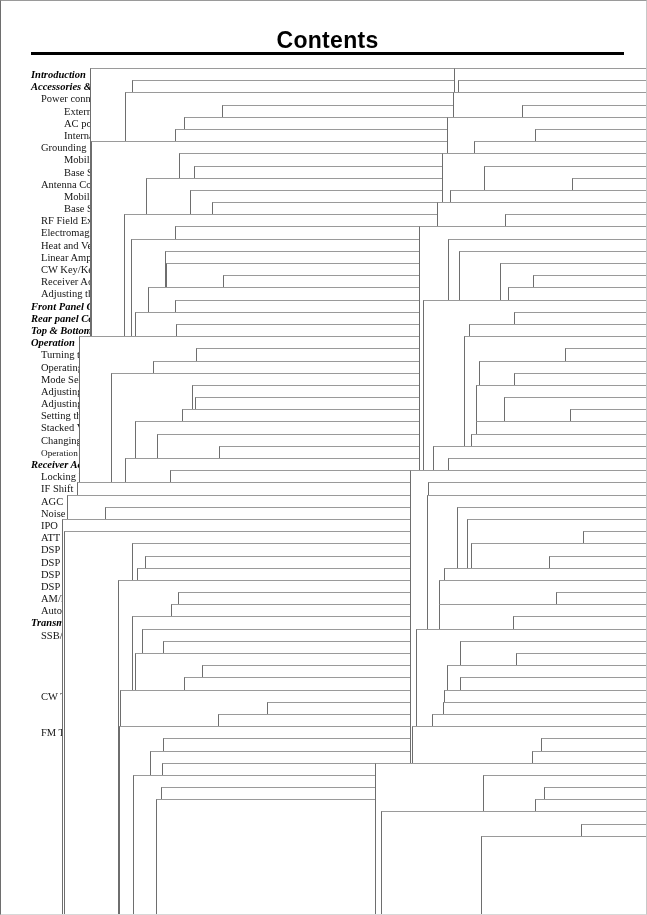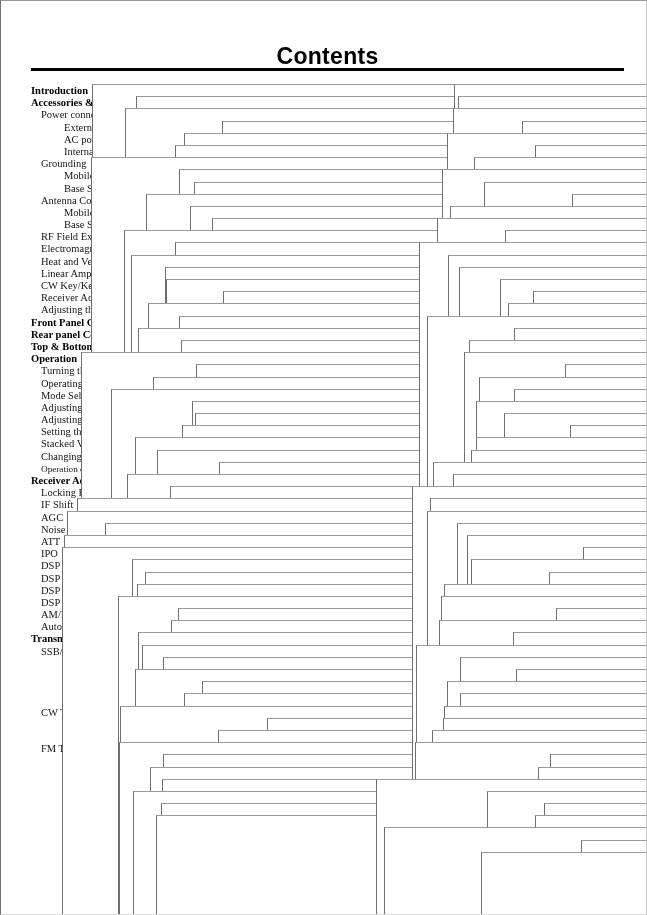--- a/index.html
+++ b/index.html
@@ -6,29 +6,29 @@
   .page{
     position:relative;width:647px;height:915px;box-sizing:border-box;
     background:#ffffff;margin:0;overflow:hidden;
     border-left:1px solid #6e6e6e;border-top:1px solid #9a9a9a;
     border-right:1px solid #c8c8c8;border-bottom:1px solid #d8d8d8;
     font-family:"Liberation Serif", serif;color:#111;
   }
   .header{margin:26px 22px 0 30px;text-align:center;border-bottom:3px solid #000;}
   .title{
     font-family:"Liberation Sans", sans-serif;font-weight:bold;font-size:23px;
-    letter-spacing:0.3px;display:inline-block;margin-bottom:-2px;color:#000;margin-top:16px;
+    letter-spacing:0.3px;display:inline-block;margin-bottom:-2px;color:#000;
   }
   .toc{display:flex;gap:20px;margin:13px 25px 0 30px;}
   .col{flex:1 1 0;min-width:0;}
   .row{
     display:flex;align-items:baseline;height:12.2px;line-height:12.2px;
     font-size:10.5px;white-space:nowrap;color:#141414;
   }
-  .lvl0{font-weight:bold;color:#000;}
+  .lvl0{font-weight:bold;color:#000;font-style:italic;}
   .lvl1{padding-left:10px;}
   .lvl2{padding-left:33px;}
   .lvl3{padding-left:46px;}
   .size-s{font-size:9.2px;}
   .size-xs{font-size:8.2px;}
   .row .label{flex:0 0 auto;}
   .row .dots{flex:1 1 auto;overflow:hidden;margin:0 2px;}
   .dots::before{
     content:"........................................................................................................................";
     letter-spacing:2px;color:#2a2a2a;font-weight:normal;font-size:10.5px;
@@ -228,26 +228,26 @@
           <span class="label">AGC</span>
           <span class="dots"></span>
           <span class="page">25</span>
         </div>
         <div class="row lvl1">
           <span class="label">Noise Blanker</span>
           <span class="dots"></span>
           <span class="page">26</span>
         </div>
         <div class="row lvl1">
+          <span class="label">IPO</span>
+          <span class="dots"></span>
+          <span class="page">26</span>
+        </div>
+        <div class="row lvl1">
           <span class="label">ATT</span>
-          <span class="dots"></span>
-          <span class="page">26</span>
-        </div>
-        <div class="row lvl1">
-          <span class="label">IPO</span>
           <span class="dots"></span>
           <span class="page">26</span>
         </div>
         <div class="row lvl1">
           <span class="label">DSP Bandpass Filter</span>
           <span class="dots"></span>
           <span class="page">26</span>
         </div>
         <div class="row lvl1">
           <span class="label">DSP CW Peaking Filter</span>

